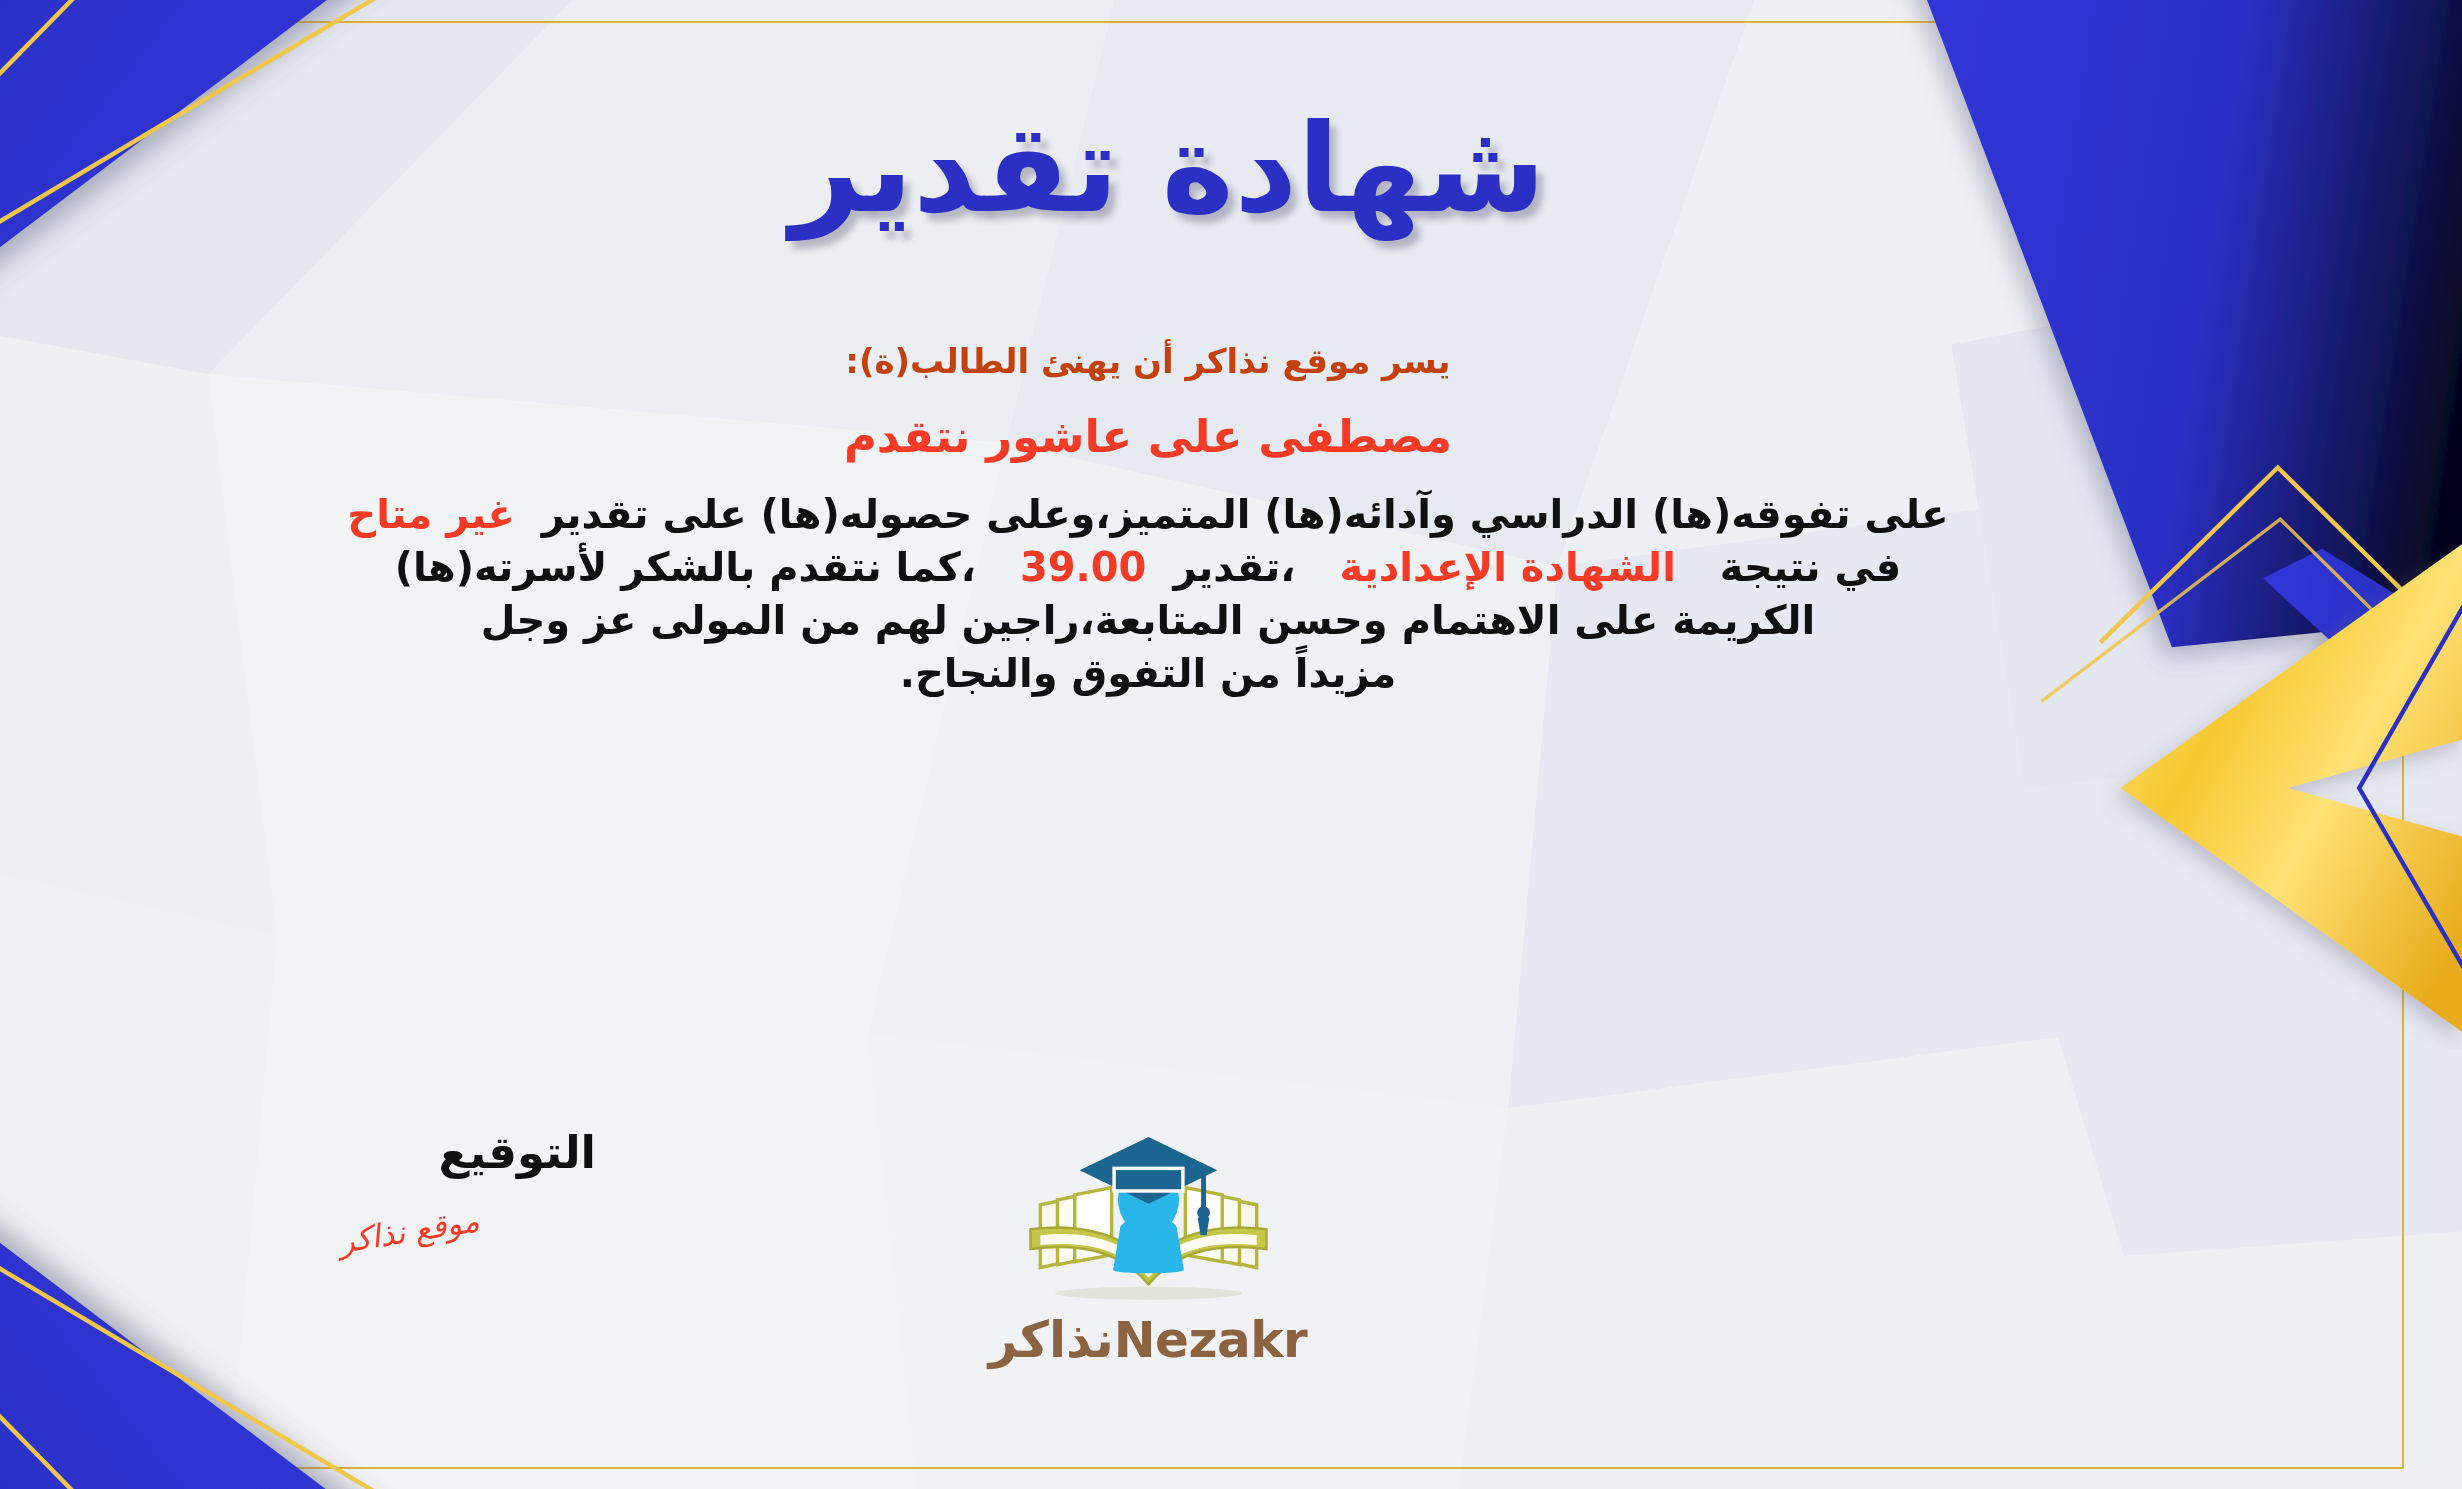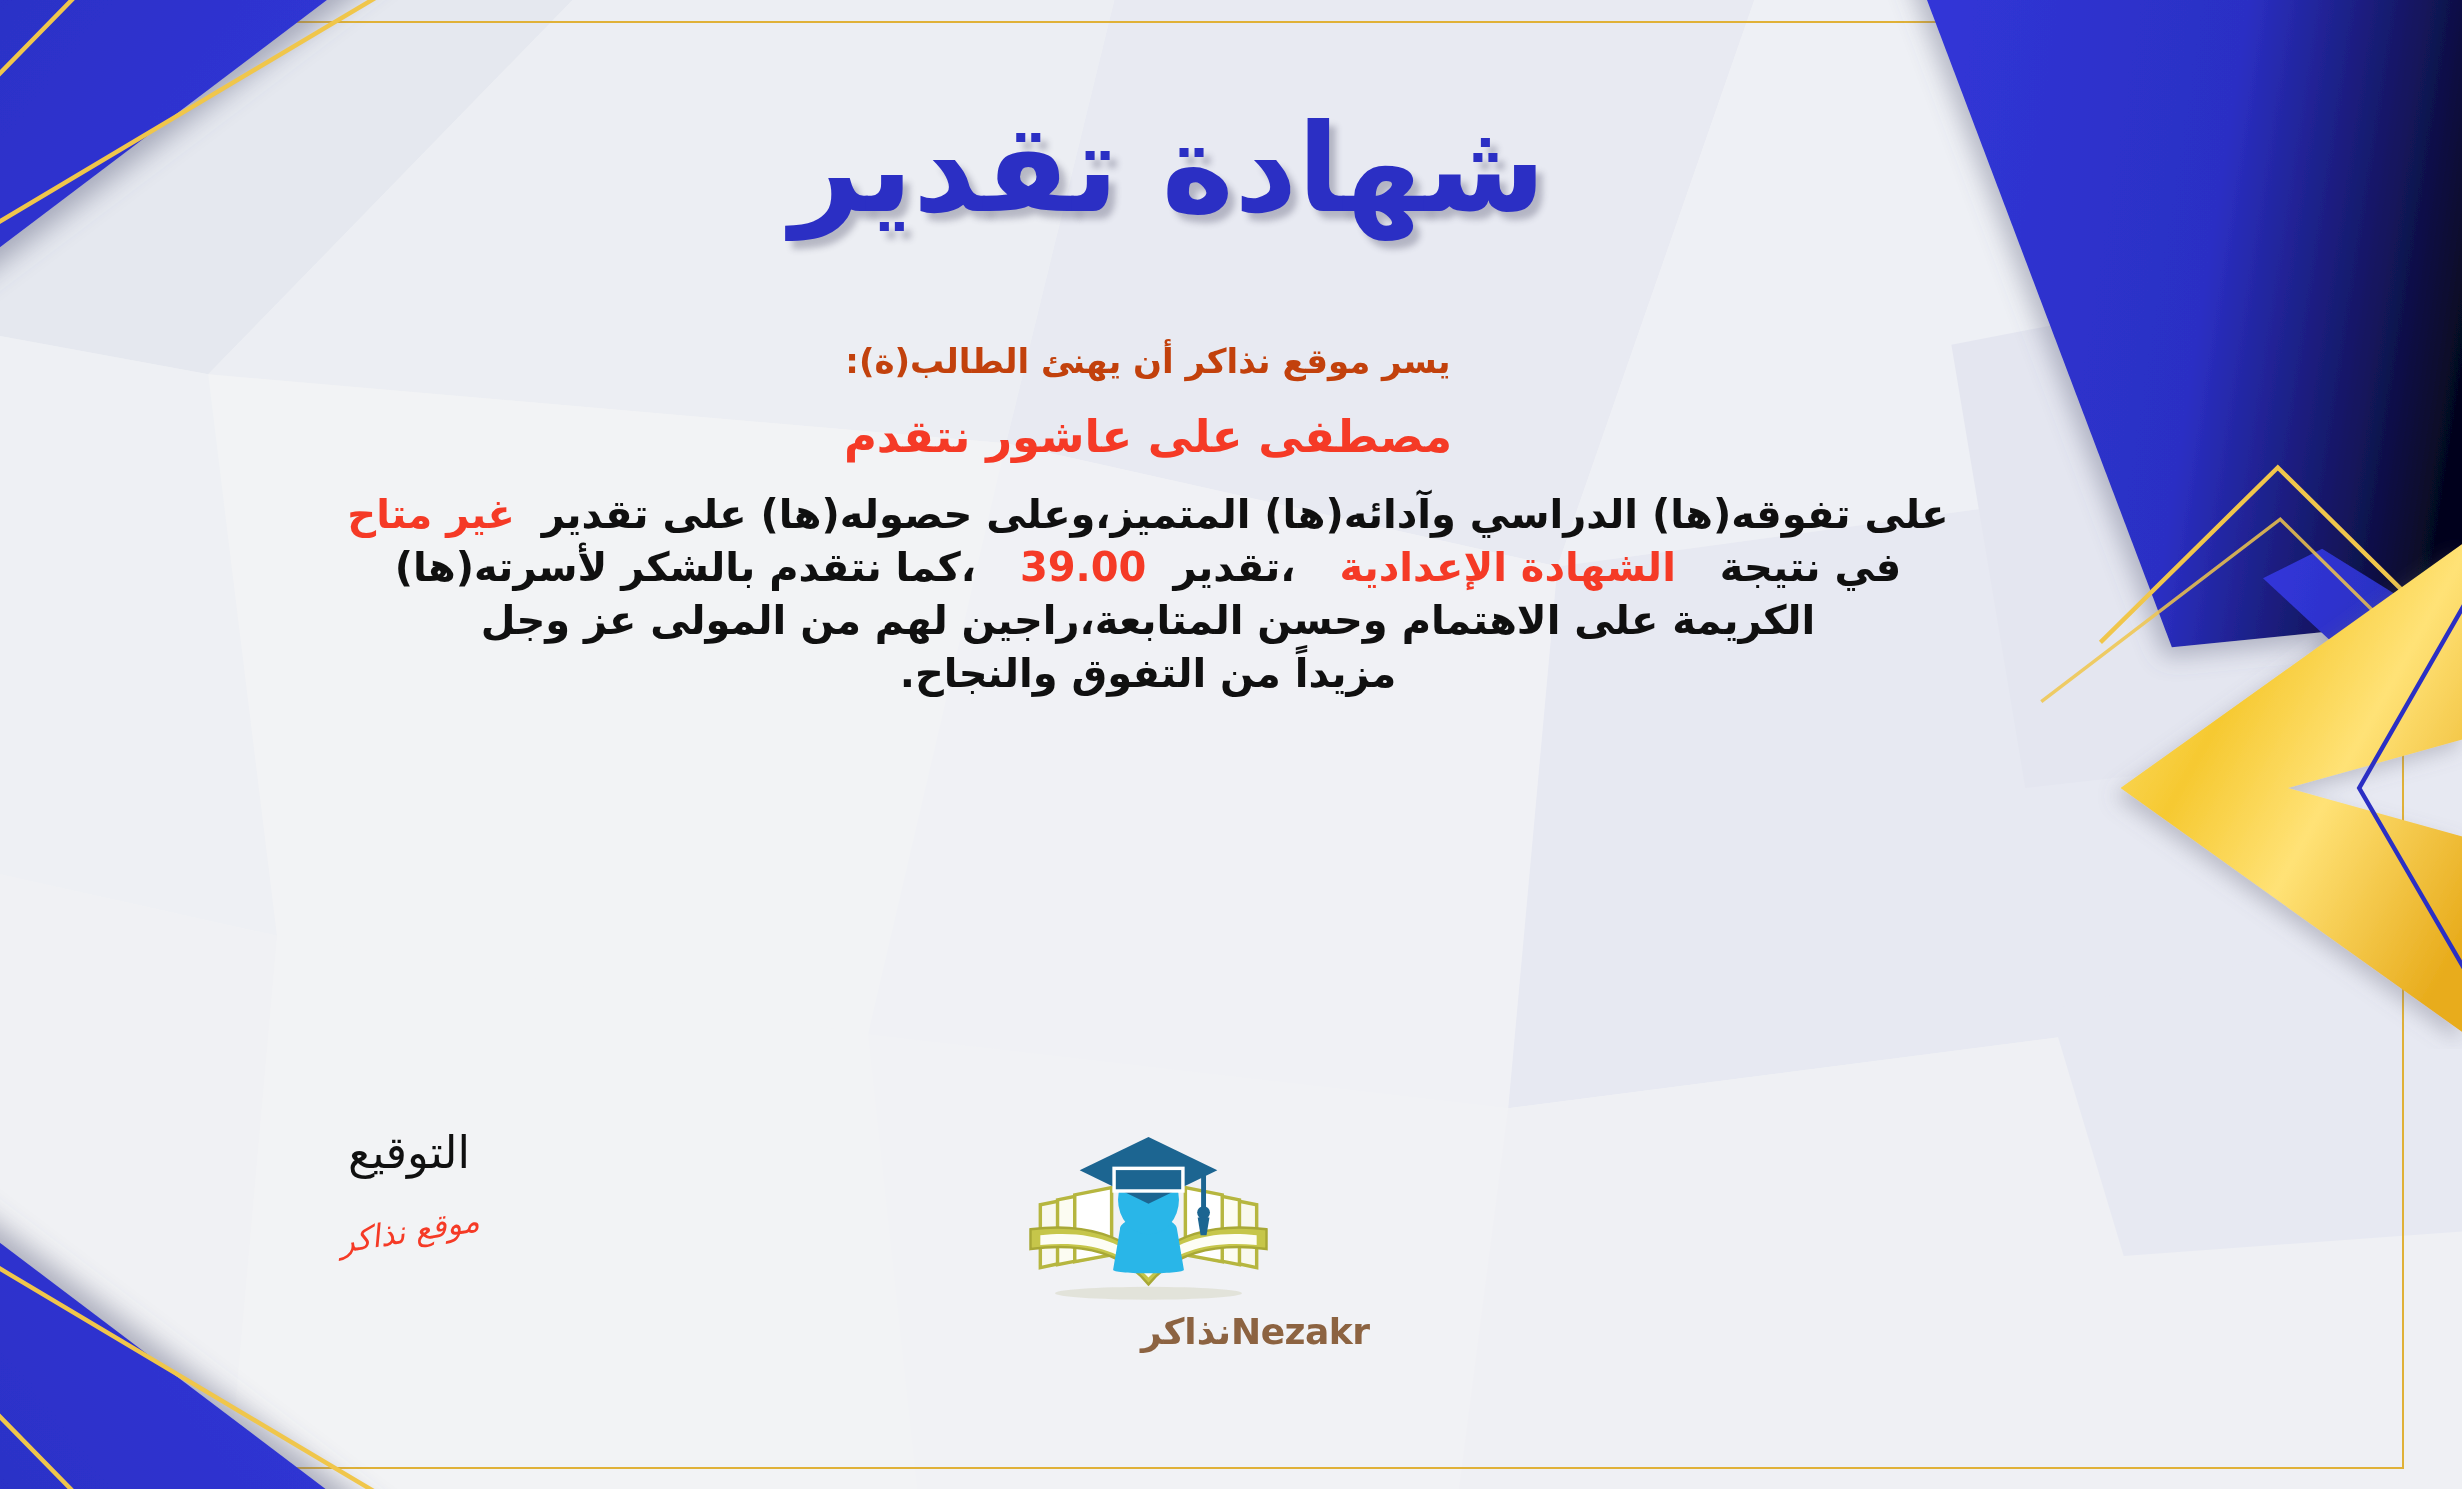--- a/index.html
+++ b/index.html
@@ -118,22 +118,23 @@
   .sign-block {
     position: absolute;
     right: 1866px;
     top: 0;
     width: 374px;
     text-align: center;
     direction: rtl;
   }
   .sign-label {
     font-size: 45px;
-    font-weight: 400;
+    font-weight: 700;
     color: #101010;
+    text-align: right;
   }
   .sign-script {
     margin-top: 34px;
     font-family: "DejaVu Serif", "Liberation Serif", serif;
     font-size: 31.5px;
     font-style: italic;
     color: #f53a26;
     transform: rotate(-9deg);
     direction: rtl;
   }
@@ -142,28 +143,27 @@
     position: absolute;
     left: 50%;
     transform: translateX(-50%);
     top: 4.9px;
     width: 443px;
     text-align: center;
   }
   .logo-mark { width: 276px; height: 177px; margin: 0 auto; display: block; }
   .logo-text {
     margin-top: 3px;
-    font-size: 36px;
+    font-size: 50px;
     font-weight: 700;
     color: #8c6341;
     font-family: "DejaVu Sans", "Liberation Sans", sans-serif;
     letter-spacing: -0.5px;
     direction: rtl;
     white-space: nowrap;
-    text-align: right;
   }
 </style>
 </head>
 <body>
 
 <div id="certificate">
 
   <div class="bg-base"></div>
   <div class="facets">
     <svg viewBox="0 0 5337 3025" preserveAspectRatio="none" xmlns="http://www.w3.org/2000/svg">

